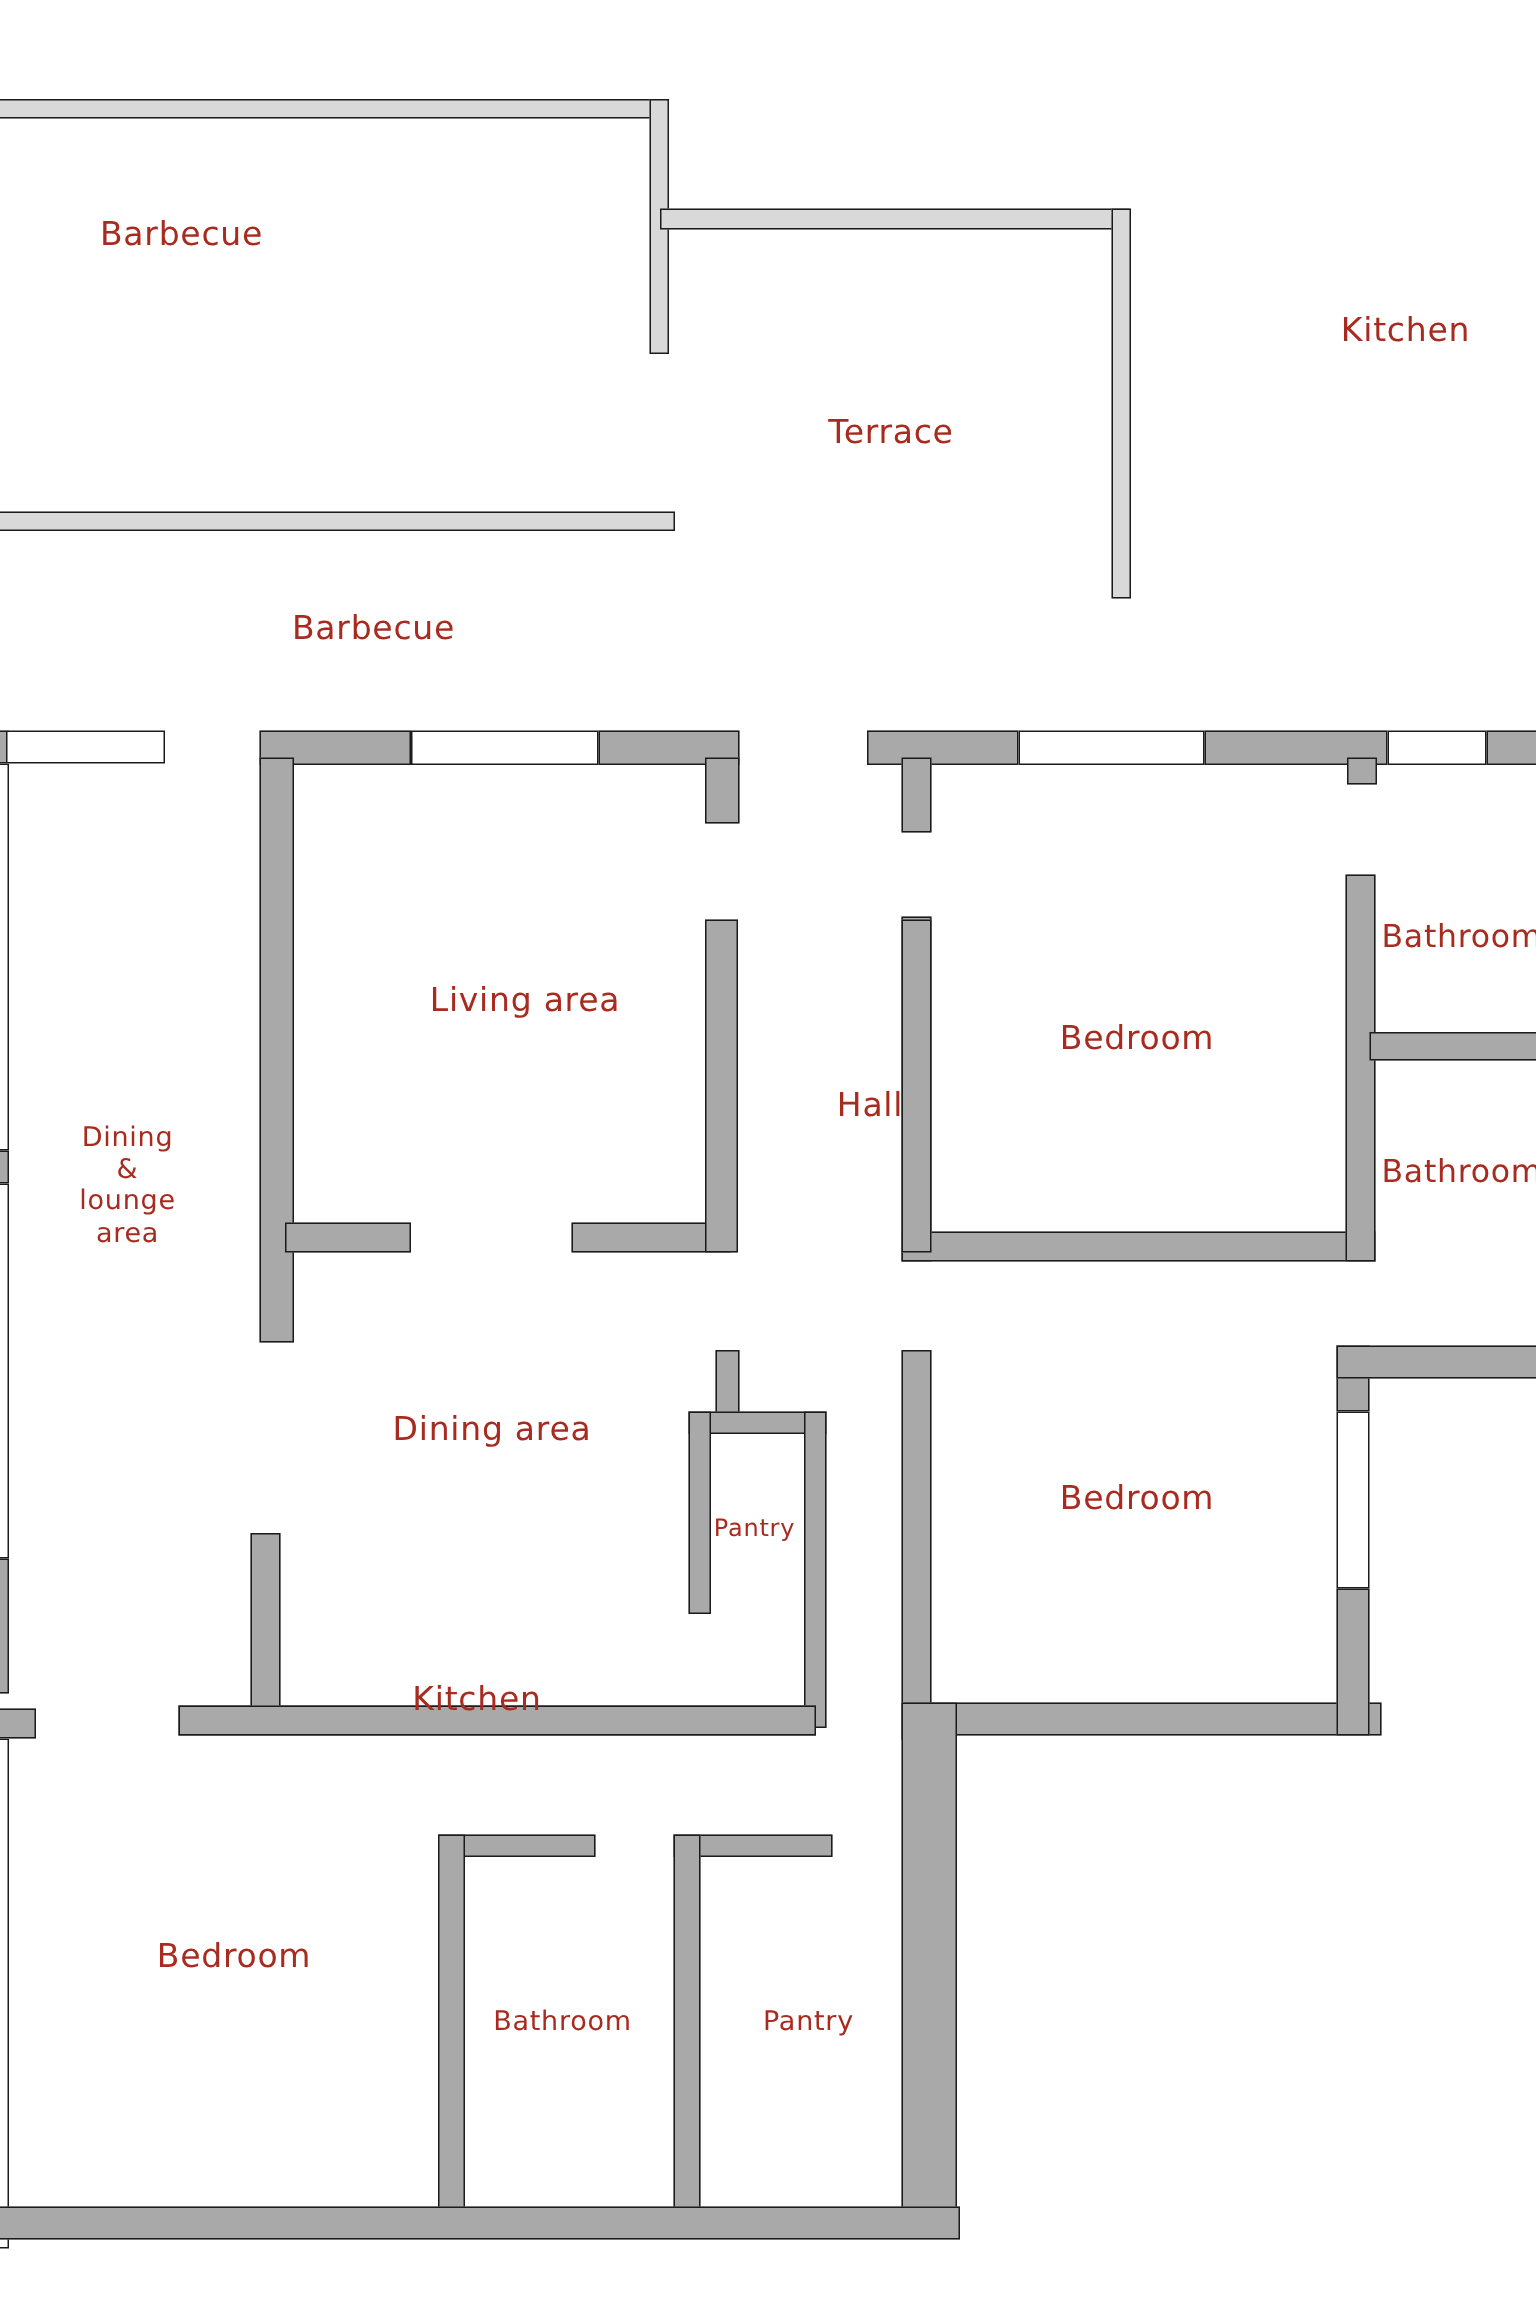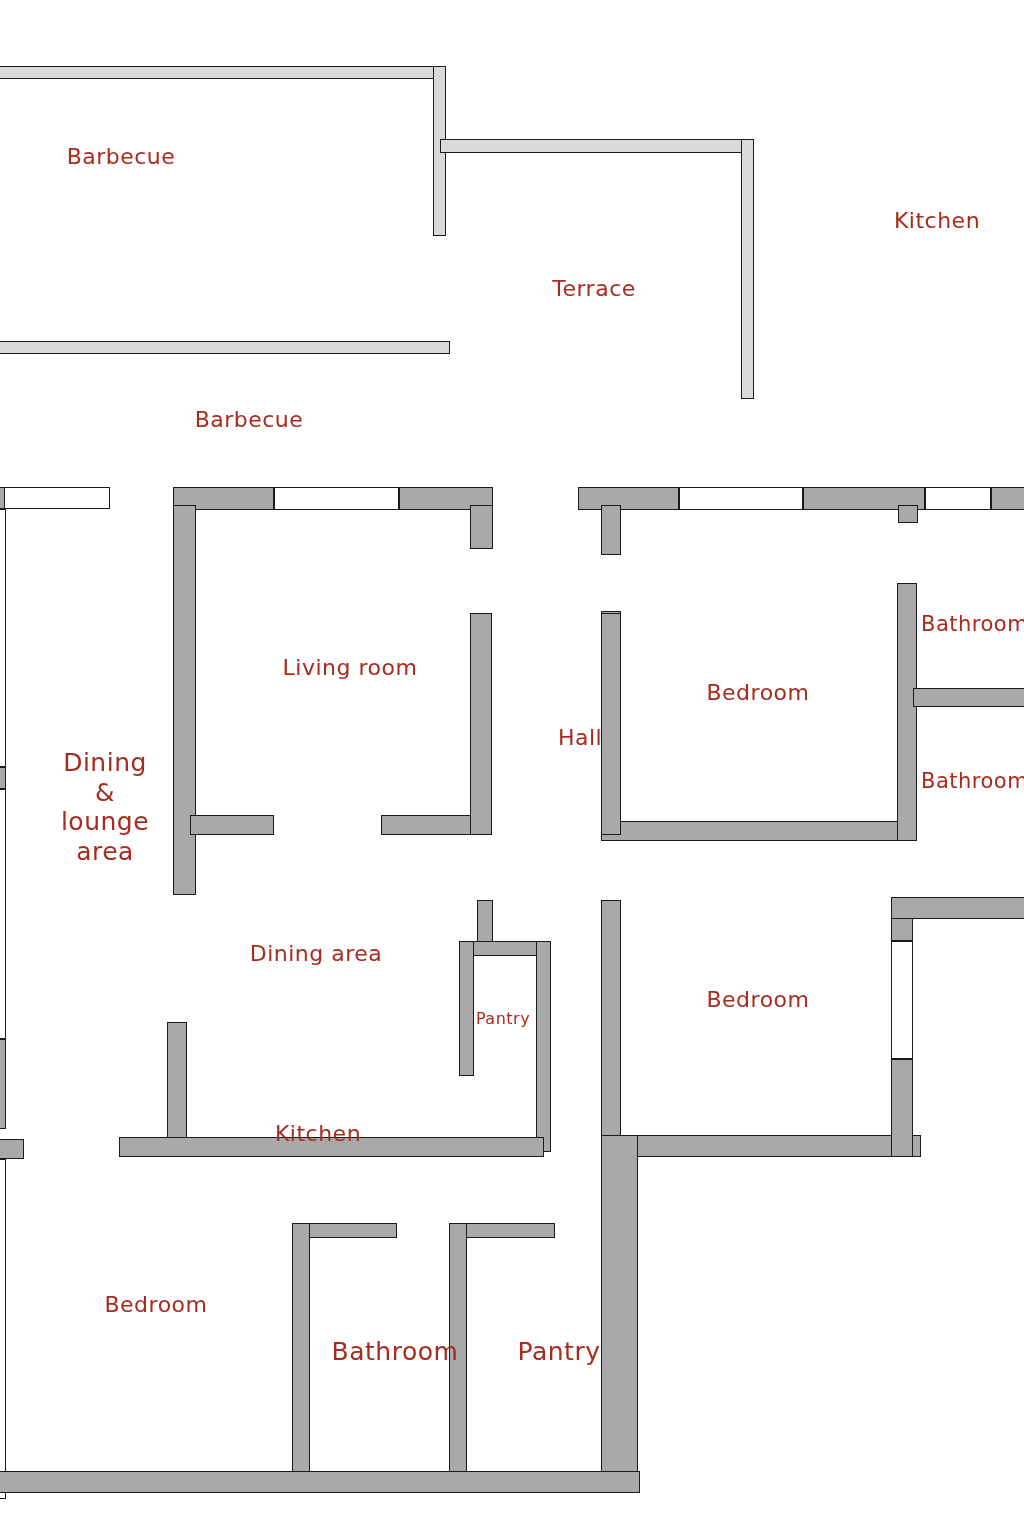--- a/index.html
+++ b/index.html
@@ -12,21 +12,21 @@
   .w{position:absolute;box-sizing:border-box;border:1.6px solid #1b1b1b;}
   .thin{background:#d9d9d9;}          
   .thick{background:#a9a9a9;}         
   .win{background:#ffffff;}           
 
   
   .lbl{position:absolute;color:#a82b20;white-space:pre;line-height:1.18;
        letter-spacing:.5px;}
   .lbl.c{transform:translateX(-50%);text-align:center;}
   .s28{font-size:22px;}
-  .s26{font-size:25px;margin-left:20px;}
+  .s26{font-size:18px;}
   .s22{font-size:21px;}
   .s17{font-size:16px;}
 </style>
 </head>
 <body>
 
 <div id="plan">
 
   <div class="w thin" style="left:-10px;top:66px;width:456px;height:13px;"></div>
 
@@ -114,31 +114,31 @@
   <div class="w thick" style="left:449px;top:1223px;width:106px;height:15px;"></div>
   <div class="w thick" style="left:449px;top:1223px;width:18px;height:250px;"></div>
 
   <div class="w thick" style="left:-8px;top:1471px;width:648px;height:22px;"></div>
 
   <div class="lbl c s26" style="left:85px;top:748px;">Dining
 &amp;
 lounge
 area</div>
 
-  <div class="lbl c s28" style="left:350px;top:655px;">Living room</div>
+  <div class="lbl c s28" style="left:350px;top:655px;">Living area</div>
 
   <div class="lbl c s28" style="left:580px;top:725px;">Hall</div>
 
   <div class="lbl c s28" style="left:758px;top:680px;">Bedroom</div>
 
   <div class="lbl s22" style="left:921px;top:612px;">Bathroom</div>
 
   <div class="lbl s22" style="left:921px;top:769px;">Bathroom</div>
 
-  <div class="lbl c s28" style="left:316px;top:941px;text-align:right;">Dining area</div>
+  <div class="lbl c s28" style="left:328px;top:941px;text-align:right;">Dining area</div>
 
   <div class="lbl c s17" style="left:503px;top:1010px;">Pantry</div>
 
   <div class="lbl c s28" style="left:318px;top:1121px;">Kitchen</div>
 
   <div class="lbl c s28" style="left:758px;top:987px;">Bedroom</div>
 
   <div class="lbl c s28" style="left:156px;top:1292px;">Bedroom</div>
 
   <div class="lbl c s26" style="left:375px;top:1337px;">Bathroom</div>

